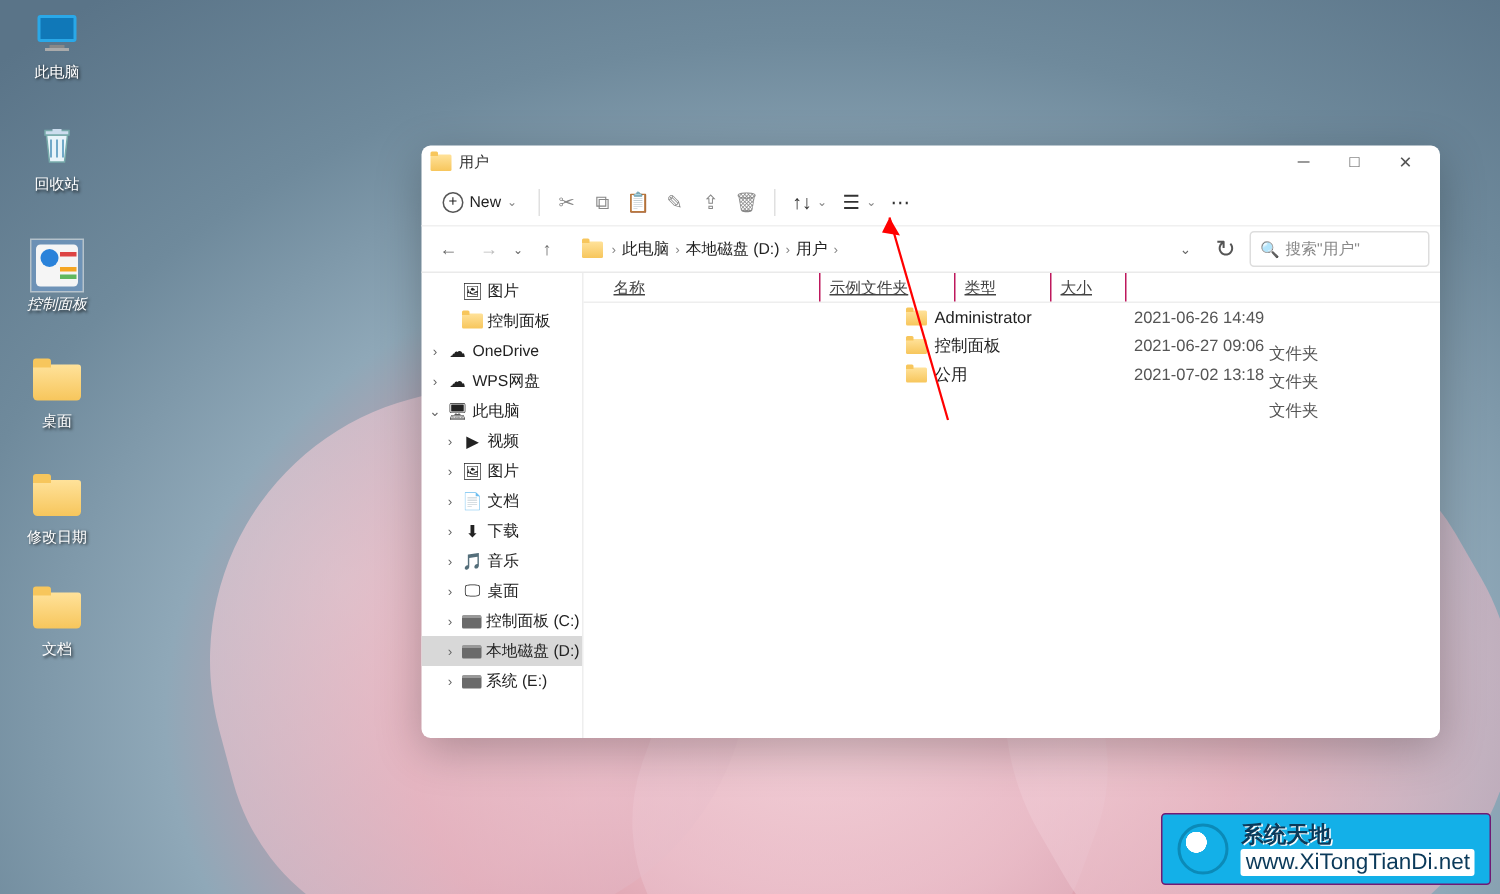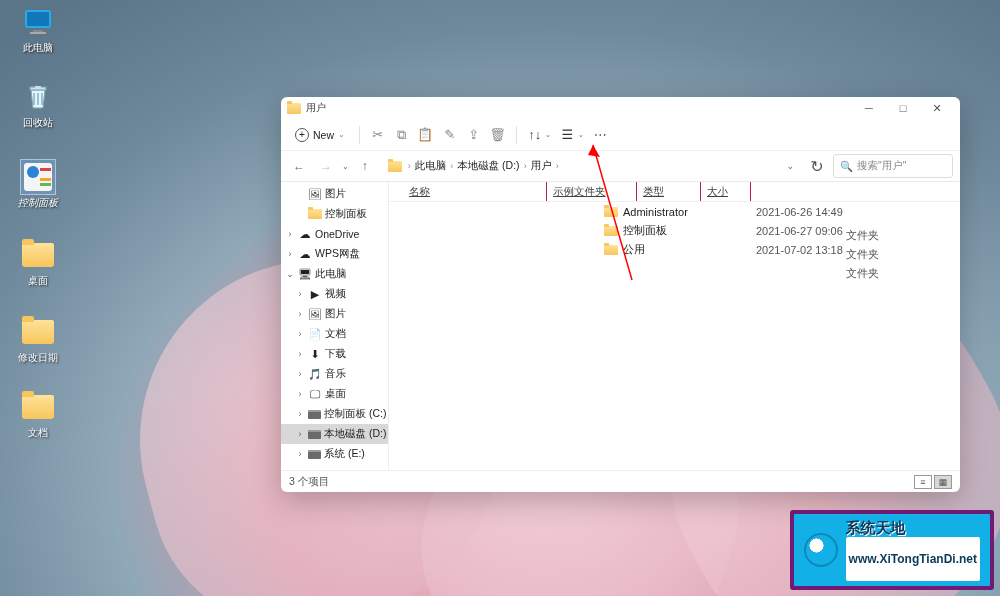--- a/index.html
+++ b/index.html
@@ -83,26 +83,26 @@
 
   .statusbar { height:22px; display:flex; align-items:center; padding:0 8px; font-size:10.5px; color:#555; border-top:1px solid #eee; }
   .view-toggles { margin-left:auto; display:flex; gap:2px; }
   .vt { width:18px; height:14px; border:1px solid #999; display:flex; align-items:center; justify-content:center; font-size:9px; cursor:pointer; }
   .vt.active { background:#d8d8d8; }
 
   .arrow-annot { position:absolute; pointer-events:none; }
 
   .watermark {
     position:absolute; right:6px; bottom:6px; background:#13b0e8; color:#fff; display:flex; align-items:center; gap:8px;
-    padding:5px 10px; border-radius:3px; border:4px solid #701a75; font-size:10px;
+    padding:5px 10px; border-radius:3px; border:1px solid #701a75; font-size:10px;
   }
   .wm-logo { width:34px; height:34px; border-radius:50%; background:radial-gradient(circle at 35% 35%, #fff 0 25%, #13b0e8 26% 100%); border:2px solid #0b8ab8; position:relative; }
   .wm-text { display:flex; flex-direction:column; line-height:1.2; }
   .wm-top { font-size:15px; font-weight:bold; color:#0b3a5a; text-shadow:1px 1px 0 #fff; }
-  .wm-bot { font-size:12px; color:#0b3a5a; background:#fff; padding:15px 3px; border-radius:2px;font-weight:bold; }
+  .wm-bot { font-size:15px; color:#0b3a5a; background:#fff; padding:0 3px; border-radius:2px; }
 </style>
 </head>
 <body>
 
 <div class="desktop-bg">
   <div class="petal p1"></div>
   <div class="petal p2"></div>
   <div class="petal p3"></div>
 </div>
 
@@ -321,27 +321,20 @@
               <span>公用</span>
             </div>
             <div class="f-date">2021-07-02 13:18</div>
             <div class="f-type">文件夹</div>
             <div class="f-size"></div>
           </div>
         </div>
     </div>
   </div>
 
-  <div class="statusbar">
-    <span>3 个项目</span>
-    <div class="view-toggles">
-      <div class="vt">≡</div>
-      <div class="vt active">▦</div>
-    </div>
-  </div>
 </div>
 
 <svg class="arrow-annot" style="left:570px; top:135px; width:80px; height:160px;">
   <line x1="62" y1="145" x2="23" y2="10" stroke="#ff0000" stroke-width="1.5"></line>
   <polygon points="23,10 30,22 18,20" fill="#ff0000"></polygon>
 </svg>
 
 <div class="watermark">
   <div class="wm-logo"></div>
   <div class="wm-text">

